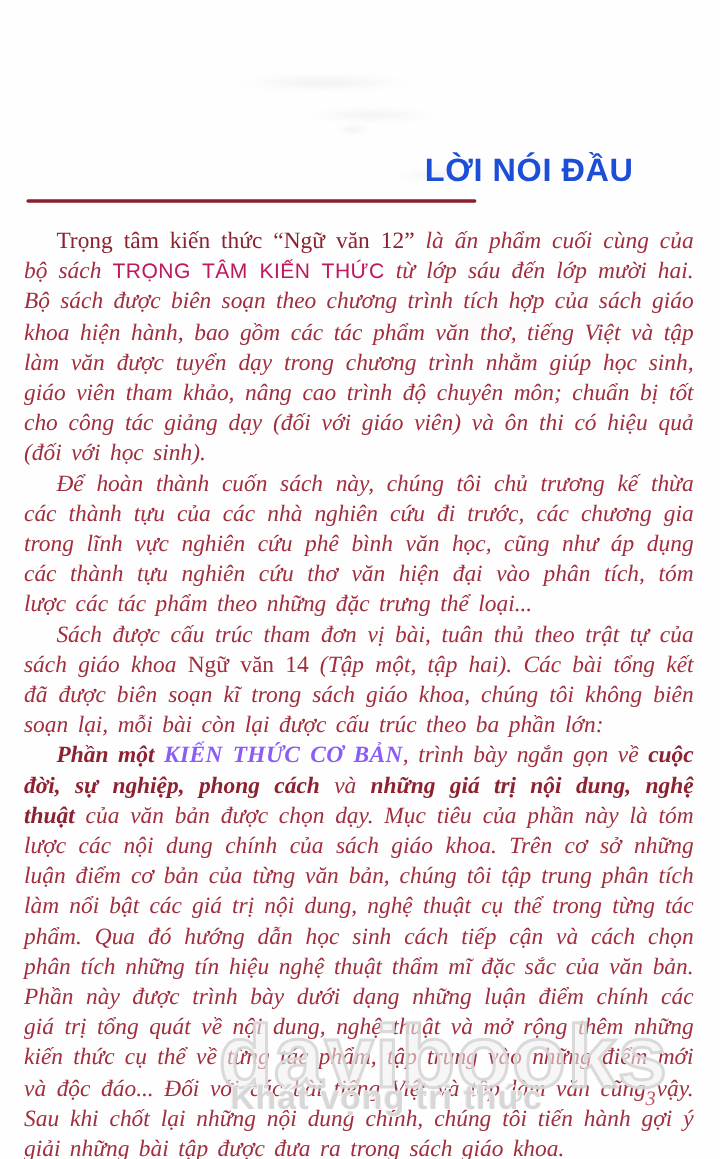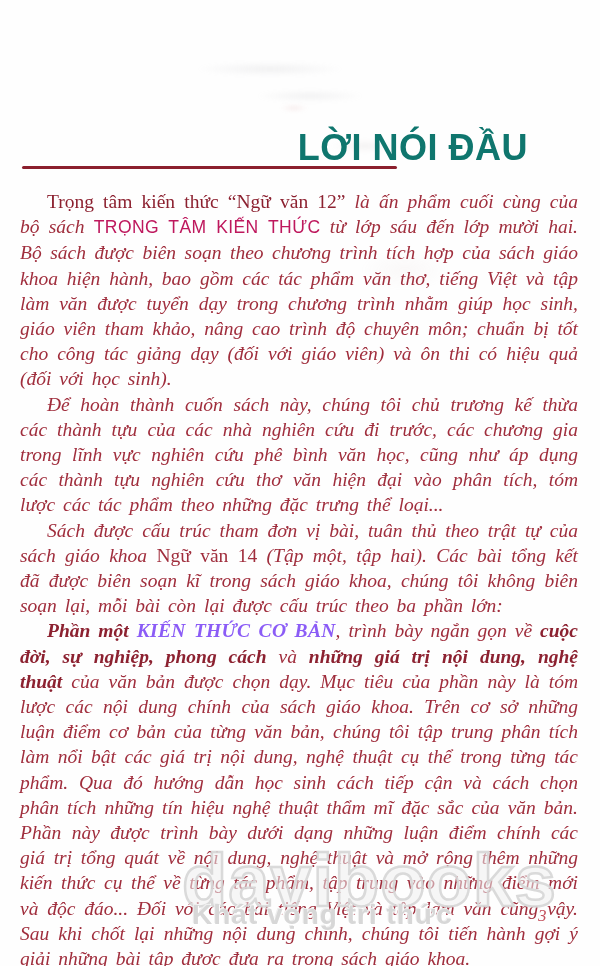--- a/index.html
+++ b/index.html
@@ -34,23 +34,23 @@
   .s5 { left: 360px; top: 250px; width: 90px;  height: 40px;
         background: radial-gradient(ellipse at center, rgba(200,170,170,.15), rgba(200,170,170,0) 70%); }
 
   .title {
     position: absolute;
     top: 127px;
     right: 72px;
     margin: 0;
     font-family: "Liberation Sans", sans-serif;
     font-weight: 700;
-    font-size: 36px;
+    font-size: 27px;
     letter-spacing: 0.5px;
-    color: #0f766e;
+    color: #1d4ed8;
     white-space: nowrap;
   }
 
   .title-rule {
     position: absolute;
     left: 22px;
     top: 166px;
     width: 375px;
     height: 3px;
     background: #8b1f2d;

